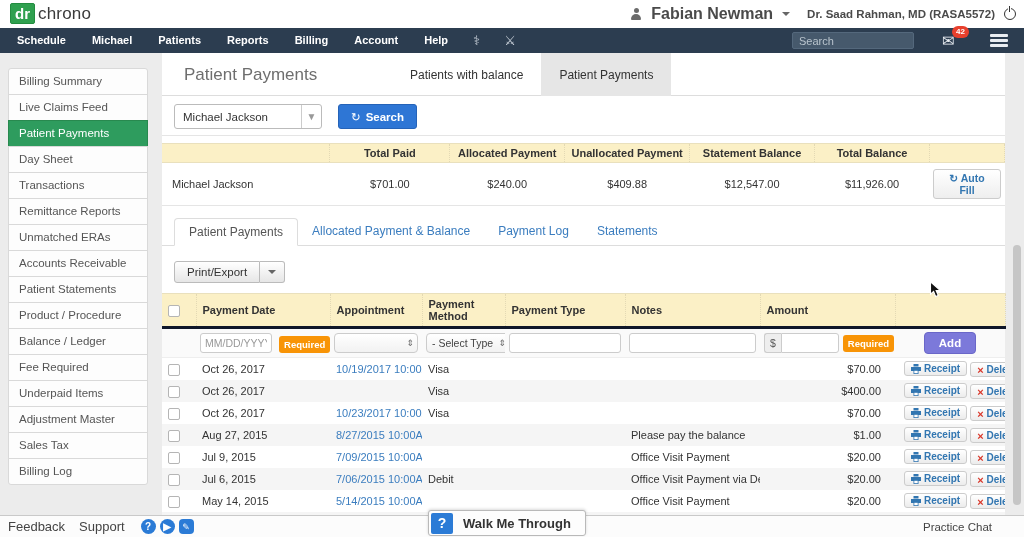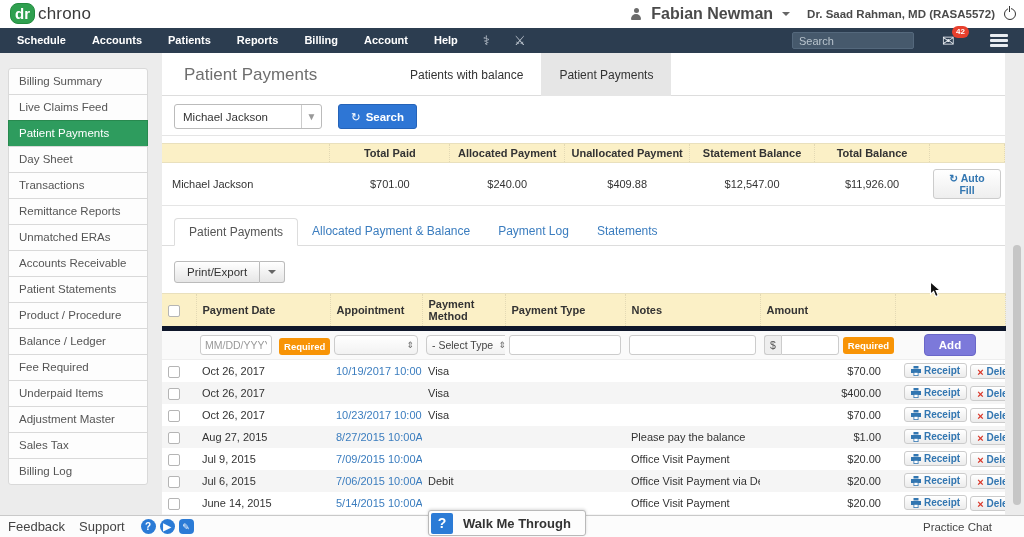--- a/index.html
+++ b/index.html
@@ -1,21 +1,21 @@
 <!DOCTYPE html>
 <html><head>
 <meta charset="utf-8">
 <style>
   * { margin:0; padding:0; box-sizing:border-box; }
   html,body { width:1024px; height:537px; overflow:hidden; font-family:"Liberation Sans", sans-serif; background:#ececec; position:relative; }
 
   
   .topbar { position:absolute; top:0; left:0; width:1024px; height:28px; background:#fff; z-index:5; }
   .logo { position:absolute; left:10px; top:3px; display:flex; align-items:center; }
-  .logo-dr { background:#2fa04f; color:#fff; font-weight:bold; font-size:15px; padding:1px 4px; border-radius:8px; border:1px solid #238c40; }
+  .logo-dr { background:#2fa04f; color:#fff; font-weight:bold; font-size:15px; padding:1px 4px; border-radius:2px; border:1px solid #238c40; }
   .logo-chrono { color:#3a3a3a; font-size:17px; margin-left:3px; letter-spacing:.2px; }
   .topbar-right { position:absolute; right:8px; top:0; height:28px; display:flex; align-items:center; gap:9px; }
   .person-icon { width:12px; height:12px; position:relative; display:inline-block; }
   .person-icon::before { content:""; position:absolute; left:3.5px; top:0; width:5px; height:5px; border-radius:50%; background:#6b6b6b; }
   .person-icon::after { content:""; position:absolute; left:1px; top:6px; width:10px; height:6px; border-radius:5px 5px 1px 1px; background:#6b6b6b; }
   .user-name { font-size:16px; font-weight:bold; color:#4a4a4a; }
   .caret-down { width:0; height:0; border-left:4px solid transparent; border-right:4px solid transparent; border-top:4px solid #666; display:inline-block; }
   .provider-name { font-size:11.5px; font-weight:bold; color:#4a4a4a; margin-left:8px; }
   .power-icon { width:12px; height:12px; border:1.6px solid #333; border-radius:50%; position:relative; display:inline-block; }
   .power-icon::before { content:""; position:absolute; left:3.6px; top:-3px; width:1.8px; height:6px; background:#333; box-shadow:0 0 0 1px #fff; }
@@ -69,21 +69,21 @@
   .sub-tab { font-size:12px; color:#3b7dbf; padding:6px 14px; cursor:pointer; }
   .sub-tab.active { color:#555; background:#fff; border:1px solid #ddd; border-bottom:1px solid #fff; border-radius:4px 4px 0 0; margin-bottom:-1px; }
 
   
   .pe-wrap { margin:15px 0 10px 12px; display:inline-flex; }
   .pe-btn { background:linear-gradient(#fff,#e6e6e6); border:1px solid #bbb; border-radius:3px 0 0 3px; font-size:11.5px; color:#333; padding:4px 12px; cursor:pointer; }
   .pe-caret { background:linear-gradient(#fff,#e6e6e6); border:1px solid #bbb; border-left:none; border-radius:0 3px 3px 0; padding:4px 8px; cursor:pointer; display:flex; align-items:center; }
 
   
   .pay-table { width:100%; border-collapse:collapse; font-size:11px; table-layout:fixed; }
-  .pay-table th { background:#fbf0c6; border-top:1px solid #e9e0bd; border-bottom:5px solid #0f172a; border-right:1px dotted #e3d9b4; font-weight:bold; color:#333; text-align:left; padding:4px 6px; height:21px; }
+  .pay-table th { background:#fbf0c6; border-top:1px solid #e9e0bd; border-bottom:3px solid #0f172a; border-right:1px dotted #e3d9b4; font-weight:bold; color:#333; text-align:left; padding:4px 6px; height:21px; }
   .pay-table th.c-amt { text-align:left; padding-right:14px; }
   .pay-table td { padding:3px 6px; color:#333; height:20px; overflow:hidden; white-space:nowrap; }
   .pay-table tbody tr:nth-child(even) { background:#f5f5f5; }
   .input-row td { background:#fafafa; border-bottom:1px solid #eee; padding:3px 4px; height:27px; }
   .cb { display:inline-block; width:12px; height:12px; background:#fff; border:1px solid #b5b5b5; border-radius:2px; vertical-align:middle; cursor:pointer; }
   .appt { color:#3b7dbf; text-decoration:none; cursor:pointer; }
   .c-amt { text-align:right; padding-right:14px !important; }
   .date-in { width:72px; height:20px; border:1px solid #ccc; border-radius:3px; font-size:10.5px; padding:0 4px; color:#555; outline:none; }
   .date-in::placeholder { color:#999; }
   .req { background:#f89406; color:#fff; font-size:9.5px; font-weight:bold; border-radius:3px; padding:3px 5px; margin-left:4px; vertical-align:middle; }
@@ -128,21 +128,21 @@
     <span class="user-name">Fabian Newman</span>
     <span class="caret-down"></span>
     <span class="provider-name">Dr. Saad Rahman, MD (RASA5572)</span>
     <span class="power-icon"></span>
   </div>
 </div>
 
 <div class="navbar">
   <div class="nav-items">
     <span class="nav-item">Schedule</span>
-    <span class="nav-item">Accounts</span>
+    <span class="nav-item">Michael</span>
     <span class="nav-item">Patients</span>
     <span class="nav-item">Reports</span>
     <span class="nav-item">Billing</span>
     <span class="nav-item">Account</span>
     <span class="nav-item">Help</span>
     <span class="nav-ico">⚕</span>
     <span class="nav-ico">⚔</span>
   </div>
   <div class="nav-right">
     <input class="nav-search" placeholder="Search" style="">
@@ -440,21 +440,21 @@
               <span>Receipt</span>
             </button><button class="mini-btn">
               <span class="x">×</span>
               <span>Delete</span>
             </button>
           </td>
         </tr>
 
         <tr>
           <td><span class="cb"></span></td>
-          <td>June 14, 2015</td>
+          <td>May 14, 2015</td>
           <td><a class="appt">5/14/2015 10:00AM</a></td>
           <td></td>
           <td></td>
           <td>Office Visit Payment</td>
           <td class="c-amt">$20.00</td>
           <td style="text-align:right; padding-right:10px;">
             <button class="mini-btn">
               <svg width="10" height="10" viewBox="0 0 10 10">
                 <path d="M2.5 0h5v2.5h-5z M0 3h10v4H0z M2.5 6h5v4h-5z" fill="#3276b1"></path>
                 <rect x="3.3" y="6.8" width="3.4" height="2.4" fill="#fff"></rect>

